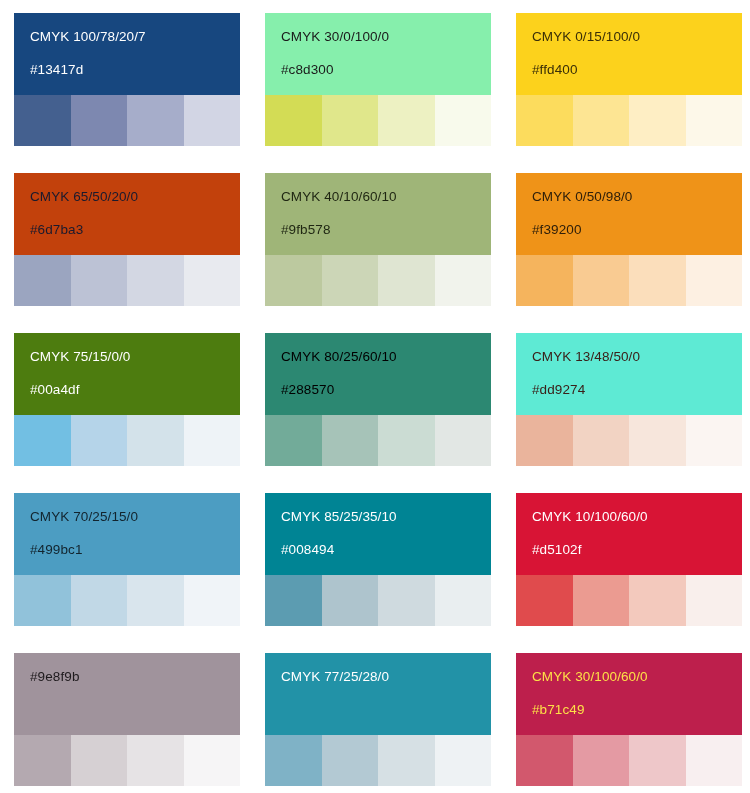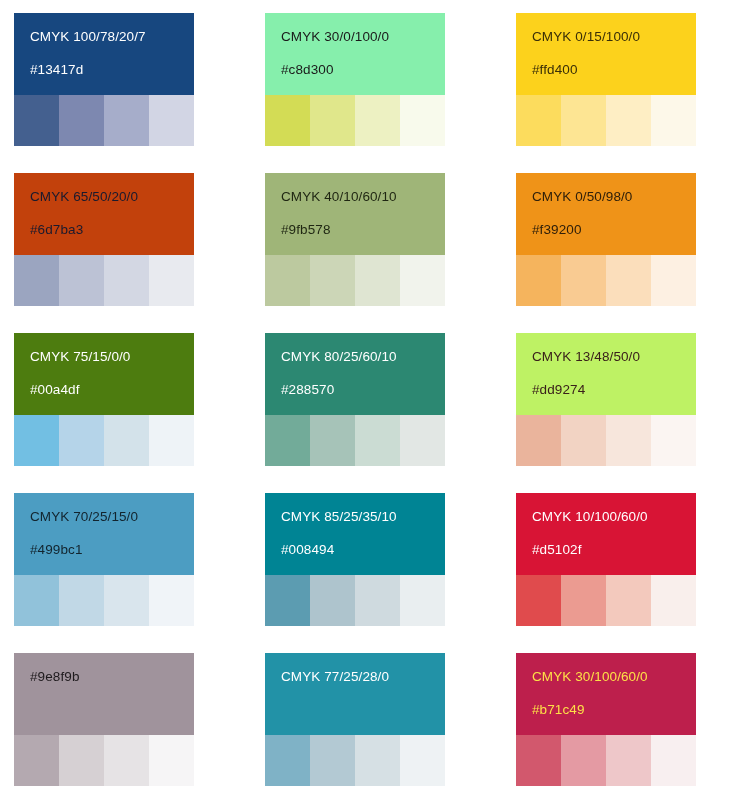--- a/index.html
+++ b/index.html
@@ -22,21 +22,21 @@
     grid-template-columns: repeat(3, 220px);
     grid-template-rows: repeat(5, 133px);
     column-gap: 31px;
     row-gap: 27px;
     background: #ffffff;
   }
   .swatch-card {
     position: relative;
     display: flex;
     flex-direction: column;
-    width: 180px;
+    width: 226px;
     height: 133px;
     overflow: hidden;
   }
   .card-header {
     flex: 0 0 82px;
     height: 82px;
     box-sizing: border-box;
     padding: 17px 0 0 16px;
     display: flex;
     flex-direction: column;
@@ -148,33 +148,33 @@
         <div class="hex-label">#00a4df</div>
       </div>
       <div class="tint-strip">
         <div class="tint-cell" style="background: rgb(114, 191, 227);"></div>
         <div class="tint-cell" style="background: rgb(181, 212, 233);"></div>
         <div class="tint-cell" style="background: rgb(211, 226, 234);"></div>
         <div class="tint-cell" style="background: rgb(238, 243, 247);"></div>
       </div>
     </div>
     <div class="swatch-card">
-      <div class="card-header" style="background: rgb(44, 136, 114); color: #ffffff;">
+      <div class="card-header" style="background: rgb(44, 136, 114); color: #000000;">
         <div class="cmyk-label">CMYK 80/25/60/10</div>
         <div class="hex-label">#288570</div>
       </div>
       <div class="tint-strip">
         <div class="tint-cell" style="background: rgb(114, 171, 153);"></div>
         <div class="tint-cell" style="background: rgb(166, 195, 184);"></div>
         <div class="tint-cell" style="background: rgb(203, 220, 211);"></div>
         <div class="tint-cell" style="background: rgb(226, 231, 228);"></div>
       </div>
     </div>
     <div class="swatch-card">
-      <div class="card-header" style="background: #bef264; color: rgb(58, 33, 26);">
+      <div class="card-header" style="background: #5eead4; color: rgb(58, 33, 26);">
         <div class="cmyk-label">CMYK 13/48/50/0</div>
         <div class="hex-label">#dd9274</div>
       </div>
       <div class="tint-strip">
         <div class="tint-cell" style="background: rgb(234, 180, 156);"></div>
         <div class="tint-cell" style="background: rgb(242, 211, 195);"></div>
         <div class="tint-cell" style="background: rgb(247, 230, 220);"></div>
         <div class="tint-cell" style="background: rgb(251, 245, 242);"></div>
       </div>
     </div>

